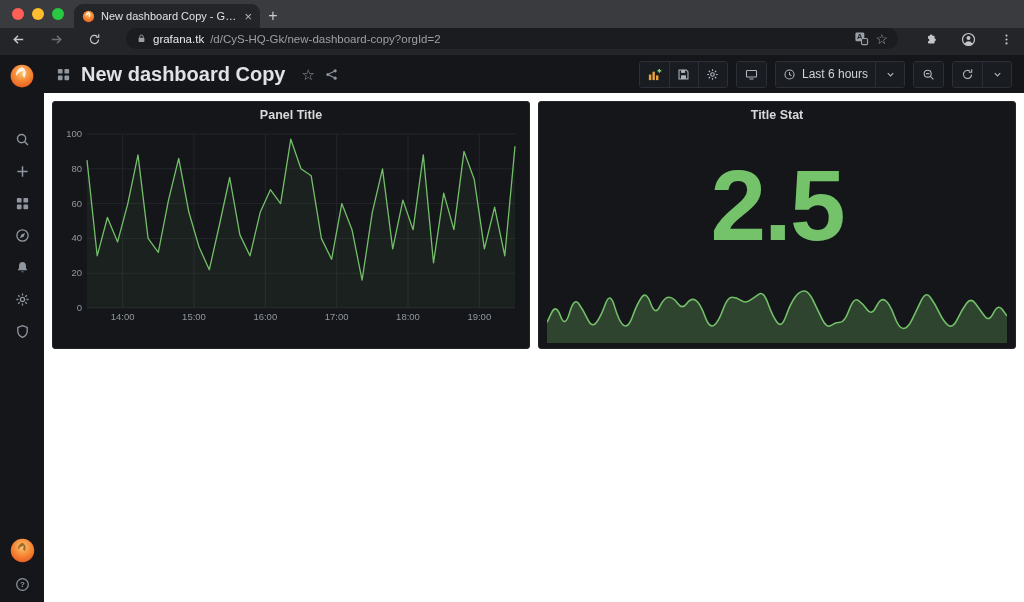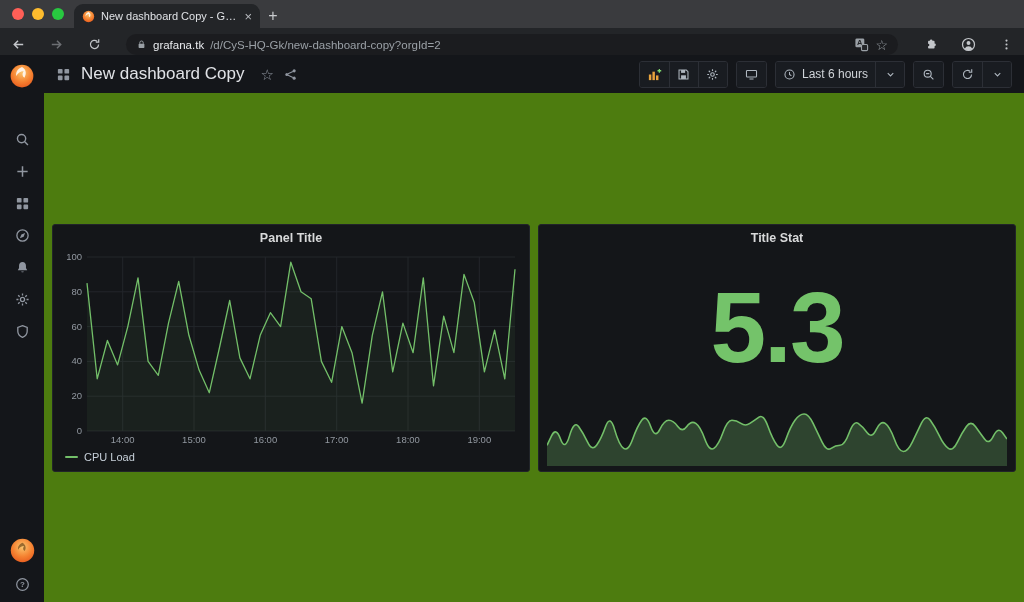--- a/index.html
+++ b/index.html
@@ -8,21 +8,21 @@
   #stage{position:relative;width:1024px;height:602px}
 
   
   .tabstrip{position:absolute;top:0;left:0;right:0;height:28px;background:#3a3b3e;display:flex;align-items:flex-end}
   .traffic{display:flex;gap:8px;align-items:center;height:28px;padding:0 10px 0 12px}
   .tl{width:12px;height:12px;border-radius:50%}
   .tab{height:24px;width:186px;background:#232528;border-radius:9px 9px 0 0;display:flex;align-items:center;gap:6px;padding:0 8px;color:#dfe1e5;font-size:11px}
   .tab .ttl{flex:1;white-space:nowrap;overflow:hidden;text-overflow:ellipsis}
   .tab .x{color:#b6b9be;font-size:13px;cursor:default;line-height:1}
   .newtab{width:26px;height:24px;display:flex;align-items:center;justify-content:center;color:#c8cacd;font-size:16px}
-  .toolbar{position:absolute;top:28px;left:0;right:0;height:27px;background:#232528;display:flex;align-items:flex-end;gap:14px;padding:0 6px}
+  .toolbar{position:absolute;top:28px;left:0;right:0;height:27px;background:#232528;display:flex;align-items:flex-start;gap:14px;padding:0 6px}
   .tbtn{width:24px;height:22px;display:flex;align-items:center;justify-content:center;color:#c3c6ca;border-radius:50%}
   .tbtn.dim{color:#6c6f73}
   .omnibox{flex:1;height:21px;margin:0 6px;background:#1b1c1f;border-radius:11px;display:flex;align-items:center;gap:6px;padding:0 10px;font-size:11.5px}
   .omnibox .host{color:#e8eaed}
   .omnibox .path{color:#9aa0a6;white-space:nowrap;overflow:hidden;text-overflow:ellipsis;flex:1}
   .omni-ic{color:#9aa0a6;display:flex;align-items:center}
   .ic{display:inline-flex;align-items:center;justify-content:center}
   .ic svg{width:100%;height:100%;display:block}
   .i16{width:15px;height:15px}.i14{width:13px;height:13px}.i12{width:11px;height:11px}
 
@@ -30,31 +30,31 @@
   .gfside{position:absolute;top:55px;left:0;bottom:0;width:44px;background:#14161a;display:flex;flex-direction:column;align-items:center;z-index:3}
   .gflogo{width:26px;height:26px;margin-top:8px}
   .sideicons{display:flex;flex-direction:column;gap:16px;margin-top:42px;align-items:center}
   .sbtn{width:16px;height:16px;color:#9096a0;display:flex;align-items:center;justify-content:center}
   .side-bottom{margin-top:auto;margin-bottom:10px;display:flex;flex-direction:column;gap:13px;align-items:center}
   .avatar{width:25px;height:25px;border-radius:50%}
 
   
   .gfnav{position:absolute;top:55px;left:44px;right:0;height:38px;background:#14161a;display:flex;align-items:center;padding:0 12px;gap:8px;z-index:2}
   .gfnav .dashic{color:#9096a0}
-  .gfnav .title{font-size:17px;font-weight:400;color:#e0e2e6;margin-left:2px}
+  .gfnav .title{font-size:20px;font-weight:700;color:#e0e2e6;margin-left:2px}
   .gfnav .star{color:#9096a0;font-size:15px;margin-left:8px;line-height:1}
   .gfnav .shareic{color:#9096a0;margin-left:2px}
   .nav-right{margin-left:auto;display:flex;align-items:center;gap:8px}
   .bgroup{display:flex;border:1px solid #2c2f36;border-radius:3px;overflow:hidden;background:#191c21}
   .gbtn{min-width:29px;height:25px;display:flex;align-items:center;justify-content:center;color:#aeb6bf;border-left:1px solid #2c2f36;padding:0 7px;gap:6px;background:#191c21}
   .gbtn:first-child{border-left:none}
   .gbtn .lbl{font-size:12px;color:#d0d4d9;white-space:nowrap}
 
   
-  .content{position:absolute;top:93px;left:44px;right:0;bottom:0;background:#4d7c0f;padding:8px;display:flex;gap:8px;align-items:center}
+  .content{position:absolute;top:93px;left:44px;right:0;bottom:0;background:#ffffff;padding:8px;display:flex;gap:8px;align-items:flex-start}
   .panel{flex:1;height:248px;background:#141619;border:1px solid #212429;border-radius:3px;display:flex;flex-direction:column;position:relative}
   .ptitle{height:26px;display:flex;align-items:center;justify-content:center;font-size:12.5px;font-weight:600;color:#d8d9da;flex:none}
   .chart-host{flex:1;margin:0 8px 2px 6px;min-height:0}
   .legend{flex:none;height:22px;display:flex;align-items:center;gap:6px;padding:0 12px 6px;font-size:11px;color:#c7d0d9}
   .legend .swatch{width:13px;height:2px;border-radius:1px}
   .statv{position:absolute;top:30px;left:0;right:0;bottom:70px;display:flex;align-items:center;justify-content:center;font-size:100px;font-weight:700;letter-spacing:-2px;color:#74c36a}
   .spark{position:absolute;left:8px;right:8px;bottom:5px;height:58px}
 </style>
 </head>
 <body>
@@ -387,28 +387,24 @@
             <text x="206.3" y="192" fill="#9298a0" text-anchor="middle">16:00</text>
             <line x1="277.7" y1="6" x2="277.7" y2="180" stroke="#23262b"></line>
             <text x="277.7" y="192" fill="#9298a0" text-anchor="middle">17:00</text>
             <line x1="349.0" y1="6" x2="349.0" y2="180" stroke="#23262b"></line>
             <text x="349.0" y="192" fill="#9298a0" text-anchor="middle">18:00</text>
             <line x1="420.3" y1="6" x2="420.3" y2="180" stroke="#23262b"></line>
             <text x="420.3" y="192" fill="#9298a0" text-anchor="middle">19:00</text>
             <polygon points="28,180.0 28.0,32.1 38.2,127.8 48.4,89.5 58.6,113.9 68.8,75.6 79.0,26.9 89.1,110.4 99.3,124.3 109.5,72.1 119.7,30.4 129.9,84.3 140.1,119.1 150.3,141.7 160.5,96.5 170.7,49.5 180.9,106.9 191.0,127.8 201.2,84.3 211.4,61.7 221.6,75.6 231.8,11.2 242.0,40.8 252.2,47.8 262.4,110.4 272.6,131.3 282.8,75.6 293.0,101.7 303.1,152.2 313.3,84.3 323.5,40.8 333.7,120.8 343.9,72.1 354.1,101.7 364.3,26.9 374.5,134.8 384.7,65.2 394.9,101.7 405.0,23.4 415.2,51.2 425.4,120.8 435.6,79.1 445.8,127.8 456.0,18.2 456,180.0" fill="#73bf69" opacity="0.07"></polygon>
             <polyline points="28.0,32.1 38.2,127.8 48.4,89.5 58.6,113.9 68.8,75.6 79.0,26.9 89.1,110.4 99.3,124.3 109.5,72.1 119.7,30.4 129.9,84.3 140.1,119.1 150.3,141.7 160.5,96.5 170.7,49.5 180.9,106.9 191.0,127.8 201.2,84.3 211.4,61.7 221.6,75.6 231.8,11.2 242.0,40.8 252.2,47.8 262.4,110.4 272.6,131.3 282.8,75.6 293.0,101.7 303.1,152.2 313.3,84.3 323.5,40.8 333.7,120.8 343.9,72.1 354.1,101.7 364.3,26.9 374.5,134.8 384.7,65.2 394.9,101.7 405.0,23.4 415.2,51.2 425.4,120.8 435.6,79.1 445.8,127.8 456.0,18.2" fill="none" stroke="#73bf69" stroke-width="1.3" stroke-linejoin="round"></polyline>
           </svg></div>
-      <div class="legend">
-        <span class="swatch" style="background:#73bf69"></span>
-        <span>CPU Load</span>
-      </div>
     </div>
     <div class="panel">
       <div class="ptitle">Title Stat</div>
-      <div class="statv">5.3</div>
+      <div class="statv">2.5</div>
       <div class="spark"><svg width="460" height="58">
             <path d="M0.0,37.3 Q0.0,37.3 4.5,27.9 Q9.0,18.5 13.5,31.0 Q18.0,43.5 22.5,27.9 Q27.1,12.3 31.6,18.5 Q36.1,24.8 40.6,34.1 Q45.1,43.5 49.6,37.3 Q54.1,31.0 58.6,18.5 Q63.1,6.0 67.6,21.6 Q72.2,37.3 76.7,40.4 Q81.2,43.5 85.7,31.0 Q90.2,18.5 94.7,12.3 Q99.2,6.0 103.7,18.5 Q108.2,31.0 112.7,21.6 Q117.3,12.3 121.8,12.3 Q126.3,12.3 130.8,18.5 Q135.3,24.8 139.8,18.5 Q144.3,12.3 148.8,15.4 Q153.3,18.5 157.8,31.0 Q162.4,43.5 166.9,40.4 Q171.4,37.3 175.9,24.8 Q180.4,12.3 184.9,12.3 Q189.4,12.3 193.9,15.4 Q198.4,18.5 202.9,15.4 Q207.5,12.3 212.0,9.1 Q216.5,6.0 221.0,18.5 Q225.5,31.0 230.0,37.3 Q234.5,43.5 239.0,31.0 Q243.5,18.5 248.0,12.3 Q252.5,6.0 257.1,6.0 Q261.6,6.0 266.1,15.4 Q270.6,24.8 275.1,34.1 Q279.6,43.5 284.1,40.4 Q288.6,37.3 293.1,37.3 Q297.6,37.3 302.2,24.8 Q306.7,12.3 311.2,15.4 Q315.7,18.5 320.2,24.8 Q324.7,31.0 329.2,21.6 Q333.7,12.3 338.2,15.4 Q342.7,18.5 347.3,31.0 Q351.8,43.5 356.3,43.5 Q360.8,43.5 365.3,34.1 Q369.8,24.8 374.3,15.4 Q378.8,6.0 383.3,12.3 Q387.8,18.5 392.4,27.9 Q396.9,37.3 401.4,40.4 Q405.9,43.5 410.4,34.1 Q414.9,24.8 419.4,18.5 Q423.9,12.3 428.4,18.5 Q432.9,24.8 437.5,31.0 Q442.0,37.3 446.5,27.9 Q451.0,18.5 455.5,24.8 L460,31.0 L460,58 L0,58 Z" fill="rgba(115,191,105,0.28)"></path>
             <path d="M0.0,37.3 Q0.0,37.3 4.5,27.9 Q9.0,18.5 13.5,31.0 Q18.0,43.5 22.5,27.9 Q27.1,12.3 31.6,18.5 Q36.1,24.8 40.6,34.1 Q45.1,43.5 49.6,37.3 Q54.1,31.0 58.6,18.5 Q63.1,6.0 67.6,21.6 Q72.2,37.3 76.7,40.4 Q81.2,43.5 85.7,31.0 Q90.2,18.5 94.7,12.3 Q99.2,6.0 103.7,18.5 Q108.2,31.0 112.7,21.6 Q117.3,12.3 121.8,12.3 Q126.3,12.3 130.8,18.5 Q135.3,24.8 139.8,18.5 Q144.3,12.3 148.8,15.4 Q153.3,18.5 157.8,31.0 Q162.4,43.5 166.9,40.4 Q171.4,37.3 175.9,24.8 Q180.4,12.3 184.9,12.3 Q189.4,12.3 193.9,15.4 Q198.4,18.5 202.9,15.4 Q207.5,12.3 212.0,9.1 Q216.5,6.0 221.0,18.5 Q225.5,31.0 230.0,37.3 Q234.5,43.5 239.0,31.0 Q243.5,18.5 248.0,12.3 Q252.5,6.0 257.1,6.0 Q261.6,6.0 266.1,15.4 Q270.6,24.8 275.1,34.1 Q279.6,43.5 284.1,40.4 Q288.6,37.3 293.1,37.3 Q297.6,37.3 302.2,24.8 Q306.7,12.3 311.2,15.4 Q315.7,18.5 320.2,24.8 Q324.7,31.0 329.2,21.6 Q333.7,12.3 338.2,15.4 Q342.7,18.5 347.3,31.0 Q351.8,43.5 356.3,43.5 Q360.8,43.5 365.3,34.1 Q369.8,24.8 374.3,15.4 Q378.8,6.0 383.3,12.3 Q387.8,18.5 392.4,27.9 Q396.9,37.3 401.4,40.4 Q405.9,43.5 410.4,34.1 Q414.9,24.8 419.4,18.5 Q423.9,12.3 428.4,18.5 Q432.9,24.8 437.5,31.0 Q442.0,37.3 446.5,27.9 Q451.0,18.5 455.5,24.8 L460,31.0" fill="none" stroke="#73bf69" stroke-width="1.6"></path>
           </svg></div>
     </div>
   </div>
 
 </div>
 
 </body></html>

